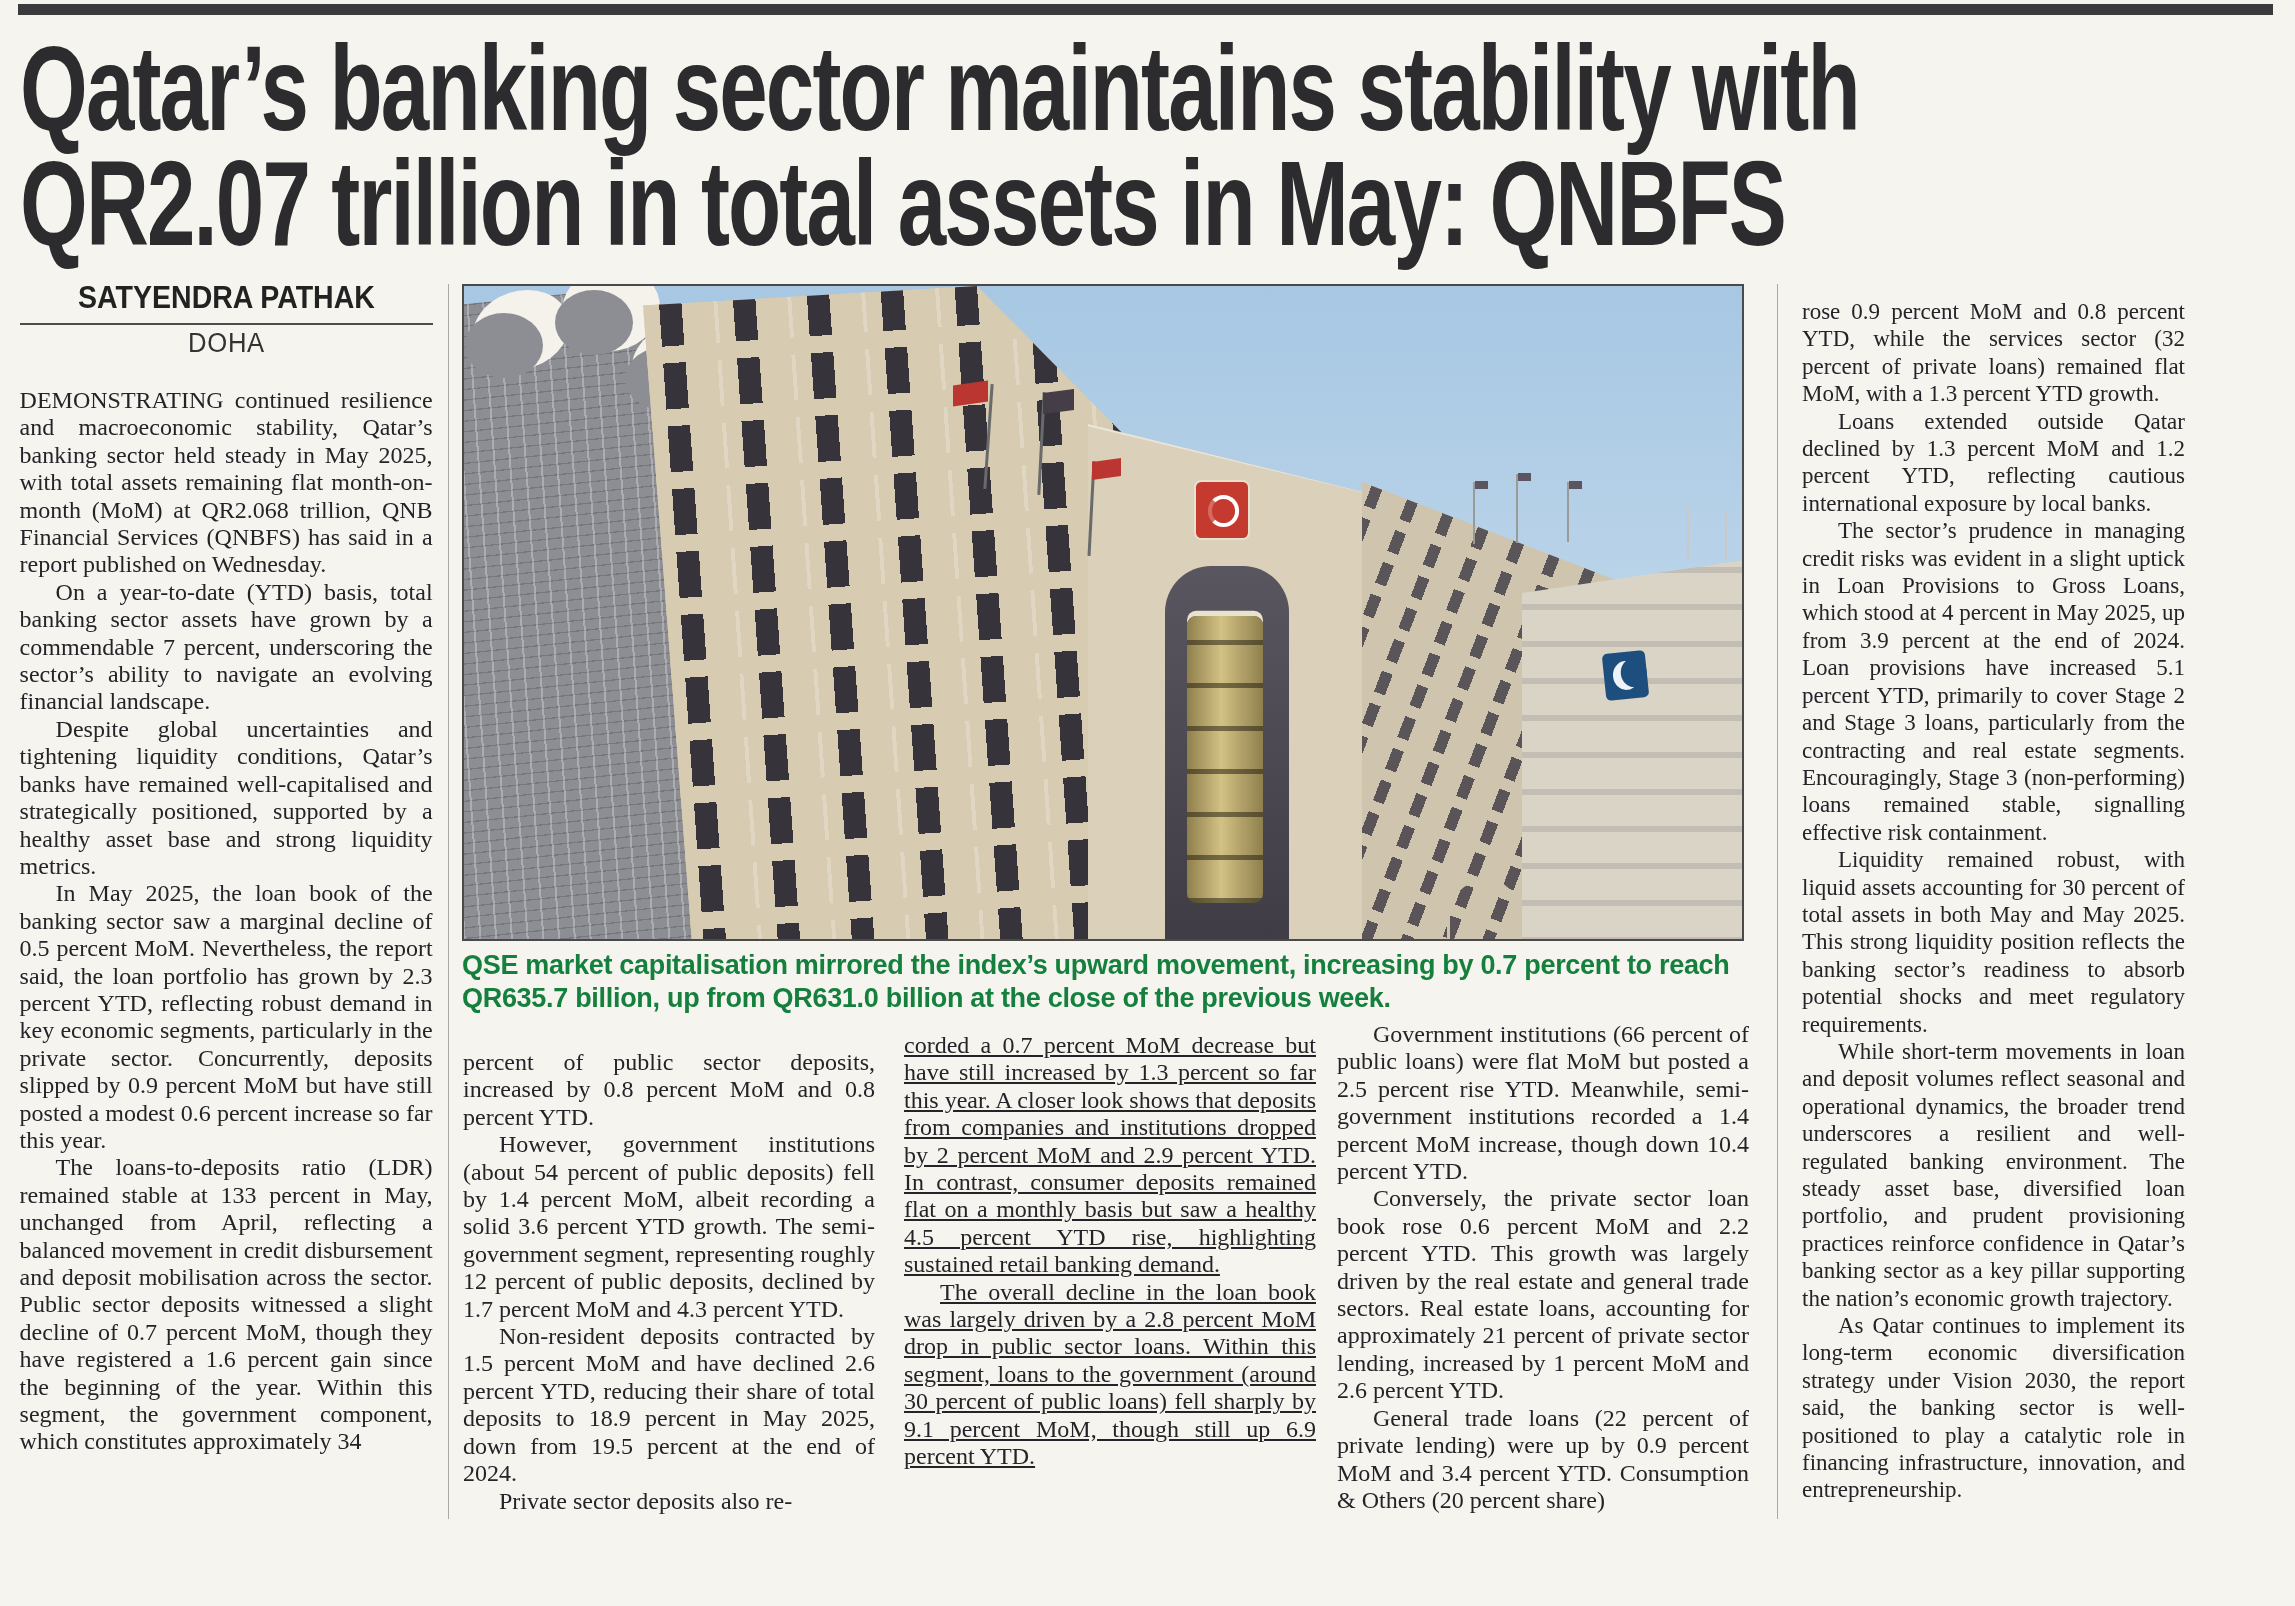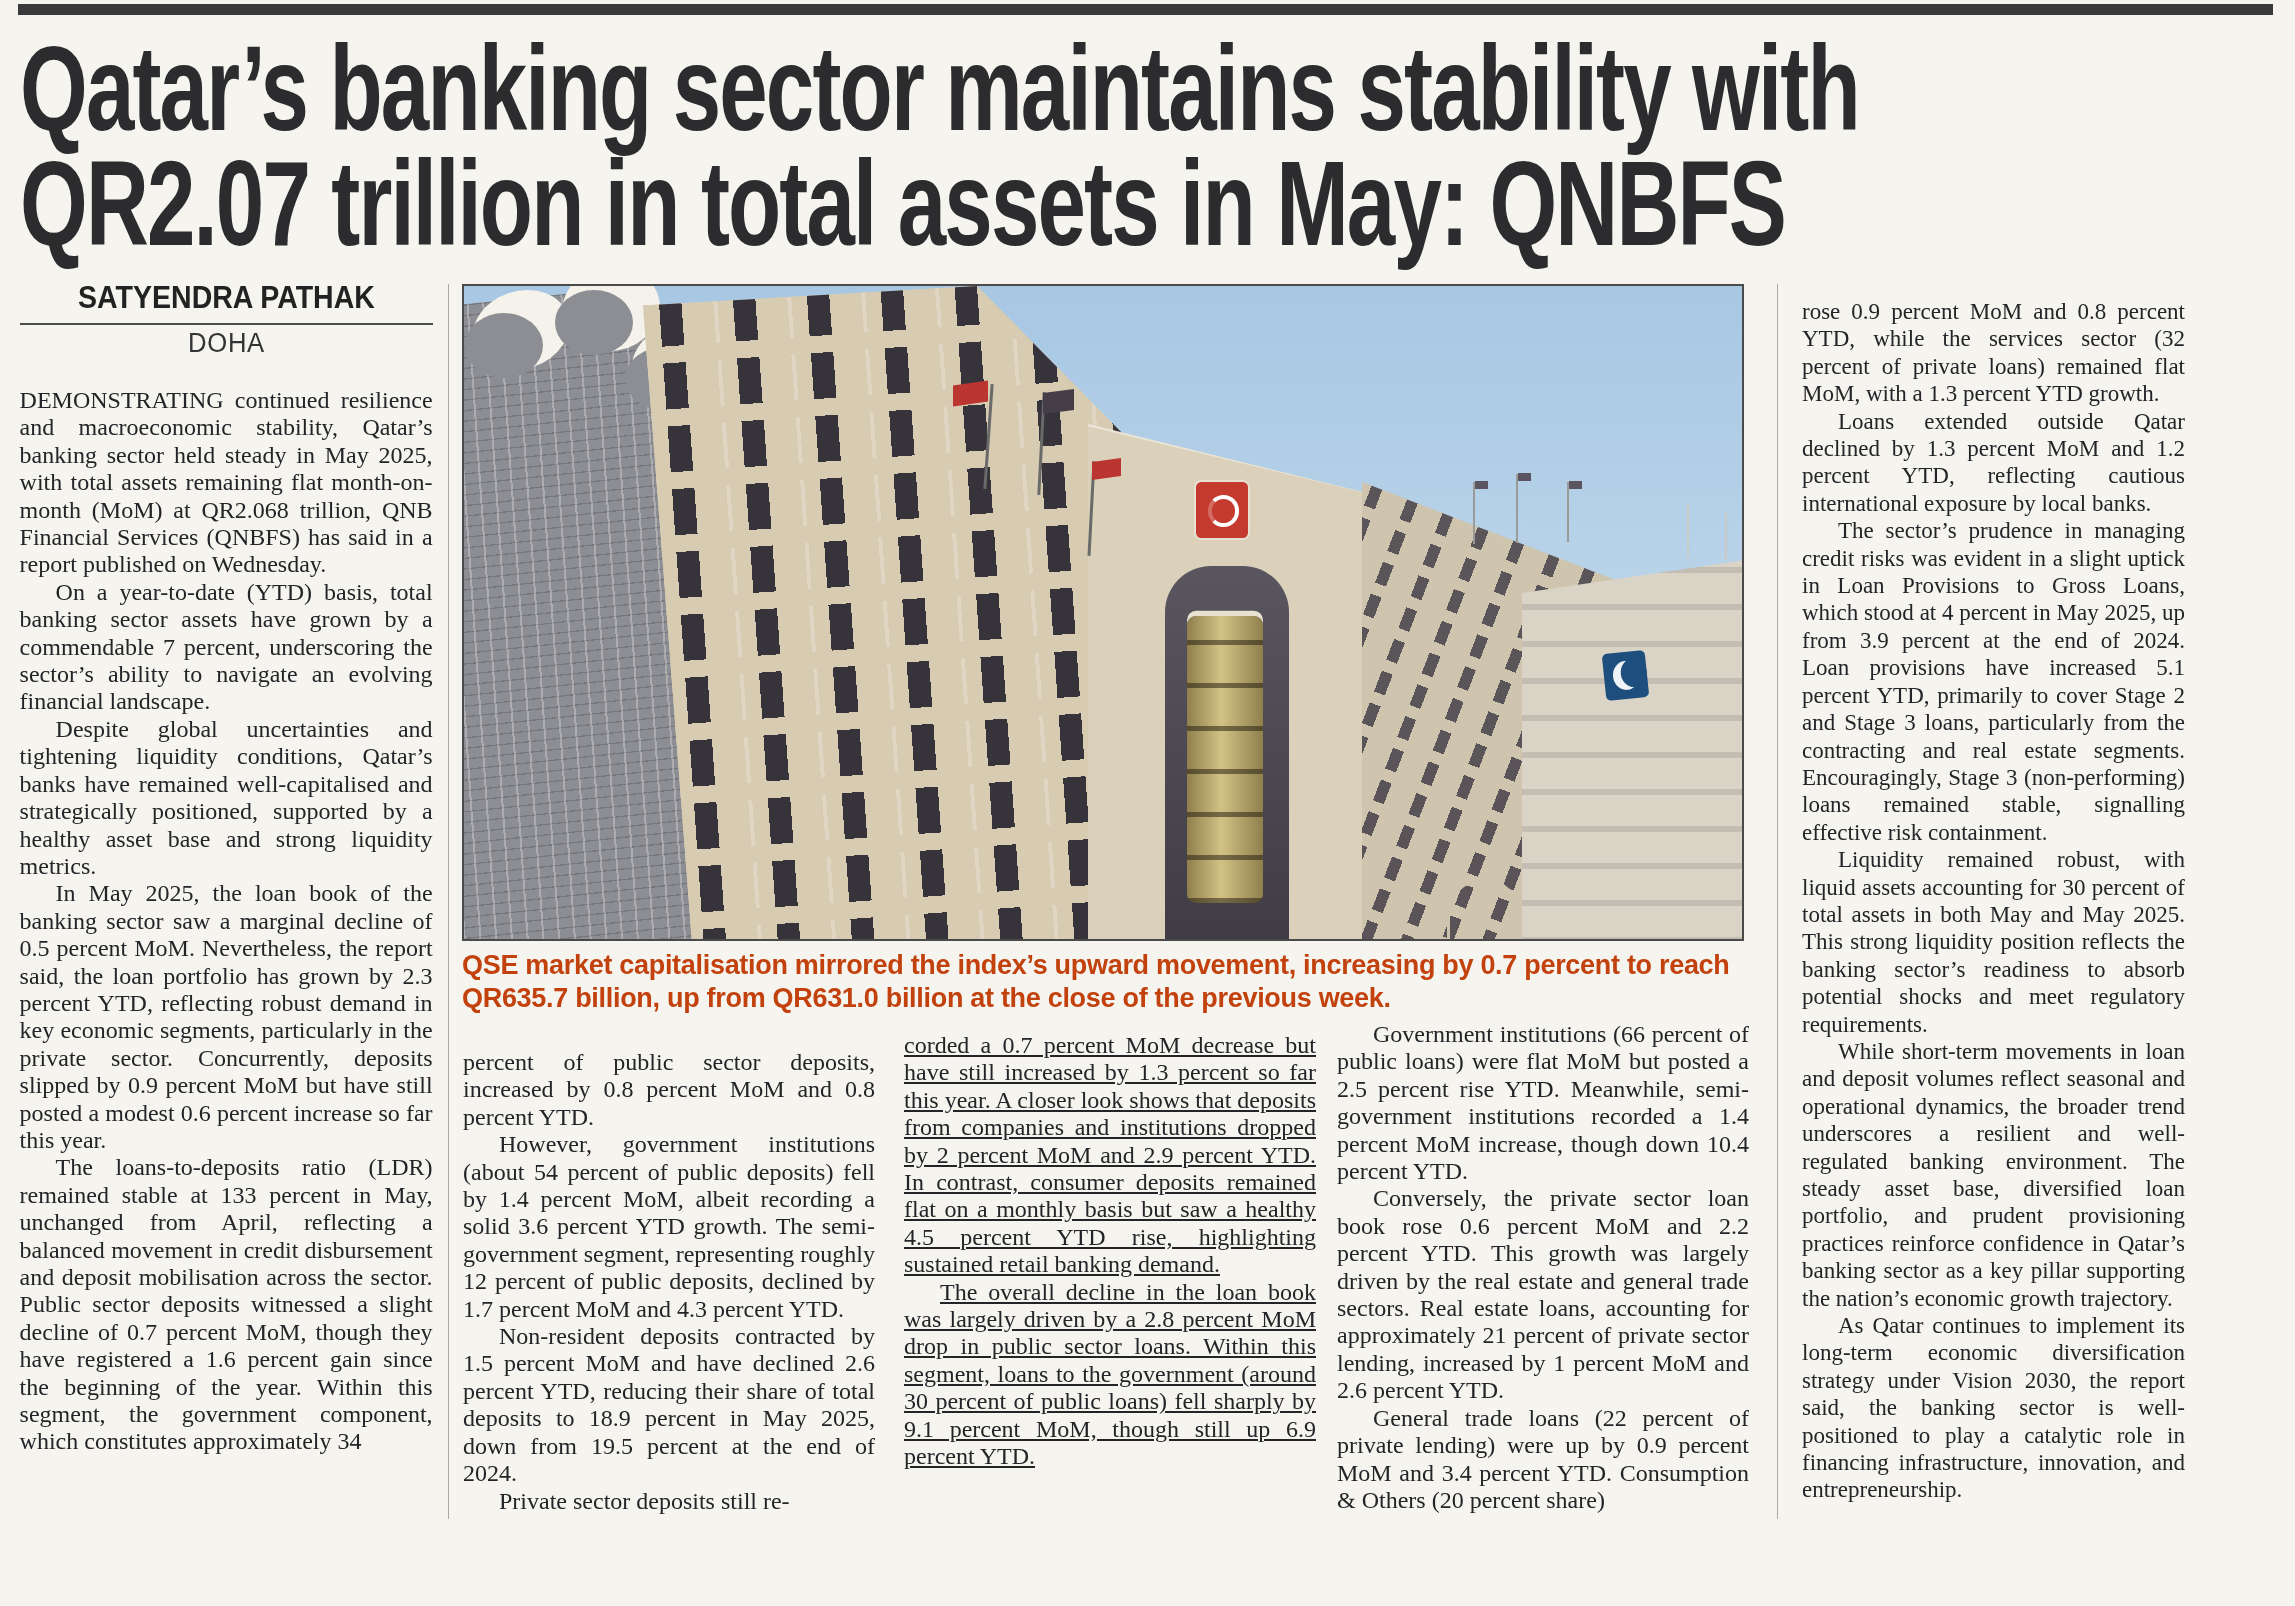--- a/index.html
+++ b/index.html
@@ -25,21 +25,21 @@
   #col2{left:463px;top:1038px;width:412px;height:496px;}
   #col3{left:904px;top:1021px;width:412px;height:496px;text-decoration:underline;}
   #col4{left:1337px;top:1021px;width:412px;height:496px;}
   #col5{left:1802px;top:287px;width:383px;height:1231px;font-size:23px;}
 
   .vrule{position:absolute;width:1.3px;background:#a9a9a6;}
   #vrule-left{left:448px;top:284px;height:1235px;}
   #vrule-right{left:1777px;top:284px;height:1235px;}
 
   .caption{position:absolute;left:462px;top:949px;width:1284px;
-    font-family:"Liberation Sans", sans-serif;font-weight:700;font-size:27px;line-height:33px;color:#c2410c;
+    font-family:"Liberation Sans", sans-serif;font-weight:700;font-size:27px;line-height:33px;color:#15803d;
     letter-spacing:-0.3px;}
 
   
   .photo{position:absolute;left:462px;top:284px;width:1282px;height:657px;
     border:2px solid #4a4a4a;box-sizing:border-box;overflow:hidden;
     background:linear-gradient(180deg,#a7c7e3 0%,#bdd6ea 55%,#d3e4f0 100%);}
   .photo *{position:absolute;}
   .bldg-gray{left:0;top:0;width:366px;height:657px;
     background:#8d8e93;
     background-image:
@@ -184,21 +184,21 @@
     <p class="noindent">DEMONSTRATING continued resilience and macroeconomic stability, Qatar’s banking sector held steady in May 2025, with total assets remaining flat month-on-month (MoM) at QR2.068 trillion, QNB Financial Services (QNBFS) has said in a report published on Wednesday.</p>
     <p>On a year-to-date (YTD) basis, total banking sector assets have grown by a commendable 7 percent, underscoring the sector’s ability to navigate an evolving financial landscape.</p>
     <p>Despite global uncertainties and tightening liquidity conditions, Qatar’s banks have remained well-capitalised and strategically positioned, supported by a healthy asset base and strong liquidity metrics.</p>
     <p>In May 2025, the loan book of the banking sector saw a marginal decline of 0.5 percent MoM. Nevertheless, the report said, the loan portfolio has grown by 2.3 percent YTD, reflecting robust demand in key economic segments, particularly in the private sector. Concurrently, deposits slipped by 0.9 percent MoM but have still posted a modest 0.6 percent increase so far this year.</p>
     <p>The loans-to-deposits ratio (LDR) remained stable at 133 percent in May, unchanged from April, reflecting a balanced movement in credit disbursement and deposit mobilisation across the sector. Public sector deposits witnessed a slight decline of 0.7 percent MoM, though they have registered a 1.6 percent gain since the beginning of the year. Within this segment, the government component, which constitutes approximately 34</p>
   </div>
 <div class="col" id="col2">
     <p class="noindent">percent of public sector deposits, increased by 0.8 percent MoM and 0.8 percent YTD.</p>
     <p>However, government institutions (about 54 percent of public deposits) fell by 1.4 percent MoM, albeit recording a solid 3.6 percent YTD growth. The semi-government segment, representing roughly 12 percent of public deposits, declined by 1.7 percent MoM and 4.3 percent YTD.</p>
     <p>Non-resident deposits contracted by 1.5 percent MoM and have declined 2.6 percent YTD, reducing their share of total deposits to 18.9 percent in May 2025, down from 19.5 percent at the end of 2024.</p>
-    <p>Private sector deposits still re-</p>
+    <p>Private sector deposits also re-</p>
   </div>
 <div class="col" id="col3">
     <p class="noindent">corded a 0.7 percent MoM decrease but have still increased by 1.3 percent so far this year. A closer look shows that deposits from companies and institutions dropped by 2 percent MoM and 2.9 percent YTD. In contrast, consumer deposits remained flat on a monthly basis but saw a healthy 4.5 percent YTD rise, highlighting sustained retail banking demand.</p>
     <p>The overall decline in the loan book was largely driven by a 2.8 percent MoM drop in public sector loans. Within this segment, loans to the government (around 30 percent of public loans) fell sharply by 9.1 percent MoM, though still up 6.9 percent YTD.</p>
   </div>
 <div class="col" id="col4">
     <p>Government institutions (66 percent of public loans) were flat MoM but posted a 2.5 percent rise YTD. Meanwhile, semi-government institutions recorded a 1.4 percent MoM increase, though down 10.4 percent YTD.</p>
     <p>Conversely, the private sector loan book rose 0.6 percent MoM and 2.2 percent YTD. This growth was largely driven by the real estate and general trade sectors. Real estate loans, accounting for approximately 21 percent of private sector lending, increased by 1 percent MoM and 2.6 percent YTD.</p>
     <p>General trade loans (22 percent of private lending) were up by 0.9 percent MoM and 3.4 percent YTD. Consumption &amp; Others (20 percent share)</p>
   </div>

